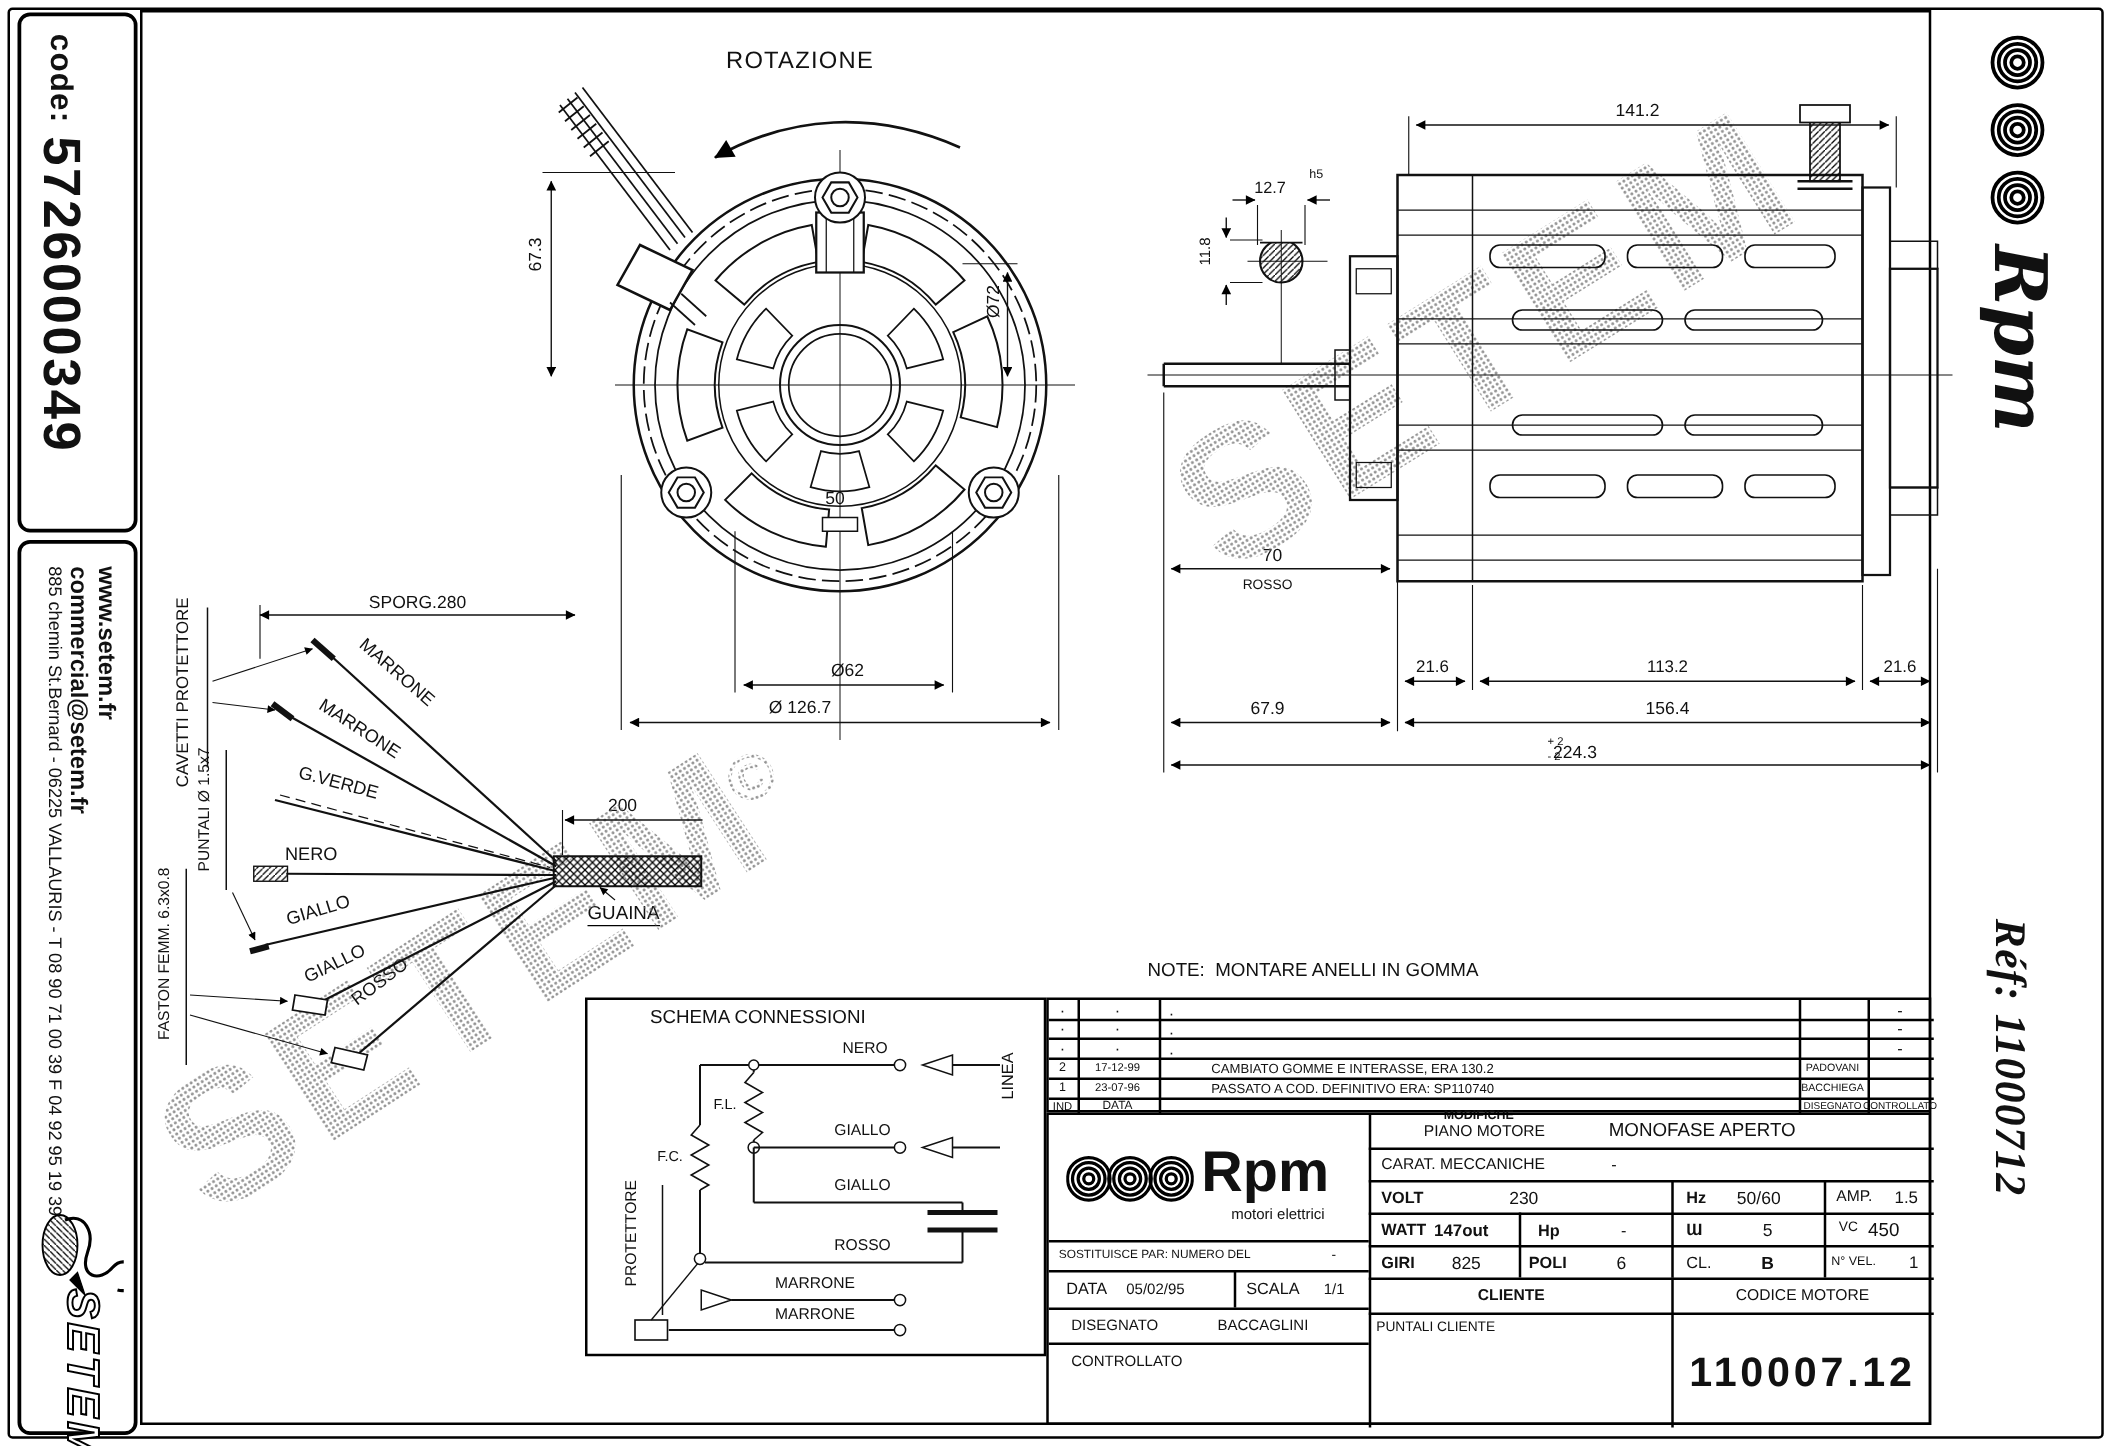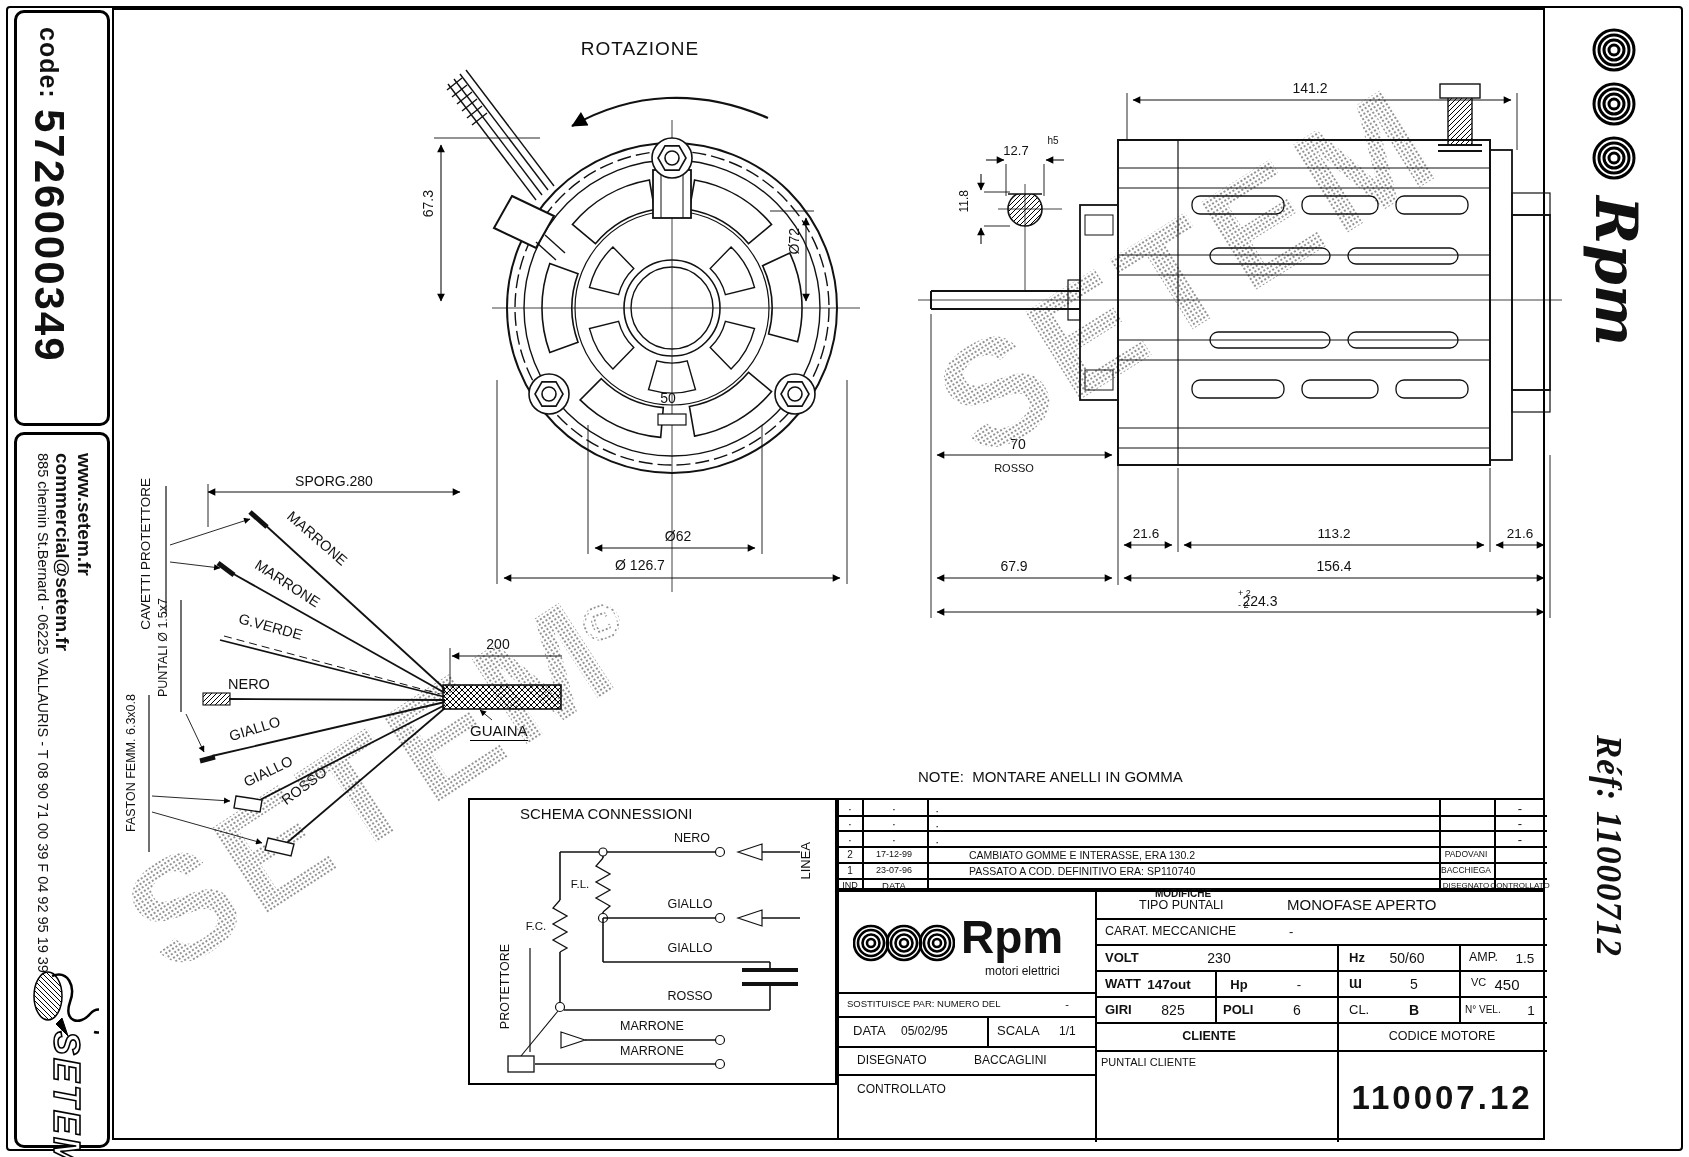--- a/index.html
+++ b/index.html
@@ -469,21 +469,21 @@
 
     <div class="lbl tb" style="left:14px;top:131px;font-size:13px">DATA</div>
     <div class="lbl" style="left:62px;top:132px;font-size:12px">05/02/95</div>
     <div class="lbl tb" style="left:158px;top:131px;font-size:13px">SCALA</div>
     <div class="lbl" style="left:220px;top:132px;font-size:12px">1/1</div>
 
     <div class="lbl tb" style="left:18px;top:161px">DISEGNATO</div>
     <div class="lbl tb" style="left:135px;top:161px">BACCAGLINI</div>
     <div class="lbl tb" style="left:18px;top:190px">CONTROLLATO</div>
 
-    <div class="lbl" style="left:300px;top:6px;font-size:12.5px">TIPO PUNTALI</div>
+    <div class="lbl" style="left:300px;top:6px;font-size:12.5px">PIANO MOTORE</div>
     <div class="lbl" style="left:448px;top:4px;font-size:15px">MONOFASE APERTO</div>
     <div class="lbl" style="left:266px;top:32px;font-size:12.5px">CARAT. MECCANICHE</div>
     <div class="lbl" style="left:450px;top:32px;font-size:13px">-</div>
 
     <div class="lbl" style="left:266px;top:58px;font-size:13px;font-weight:700">VOLT</div>
     <div class="lbl c" style="left:380px;top:66px;font-size:14px">230</div>
     <div class="lbl" style="left:510px;top:58px;font-size:13px;font-weight:700">Hz</div>
     <div class="lbl c" style="left:568px;top:66px;font-size:14px">50/60</div>
     <div class="lbl" style="left:630px;top:58px;font-size:12.5px">AMP.</div>
     <div class="lbl c" style="left:686px;top:66px;font-size:13.5px">1.5</div>

